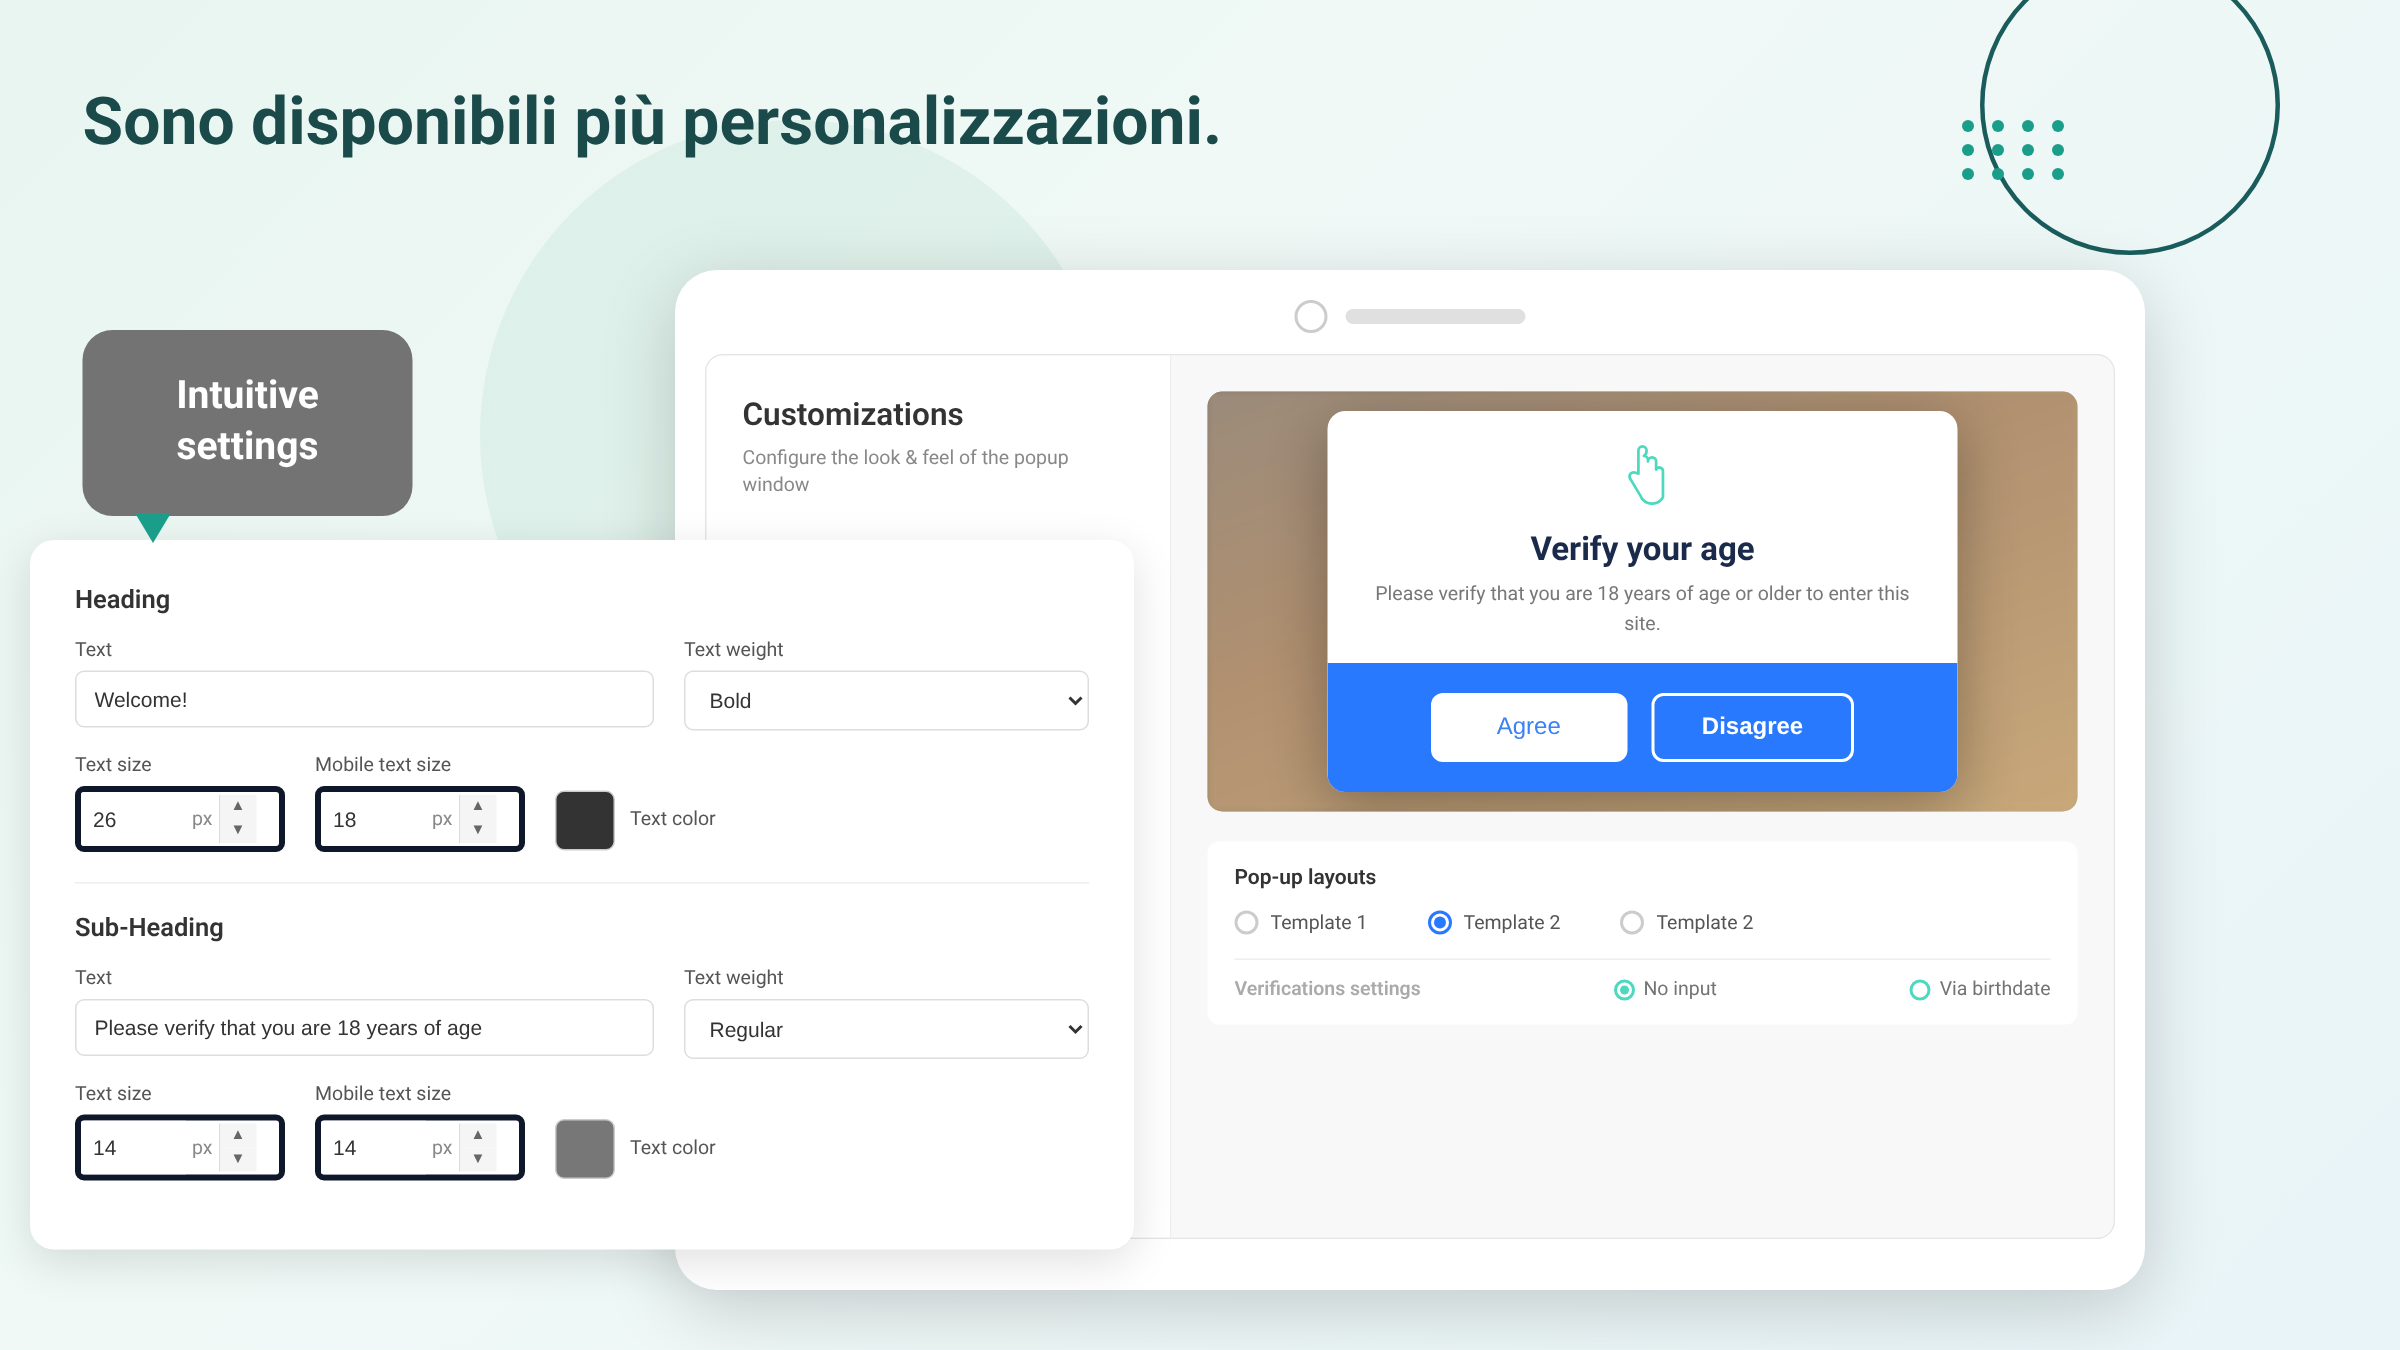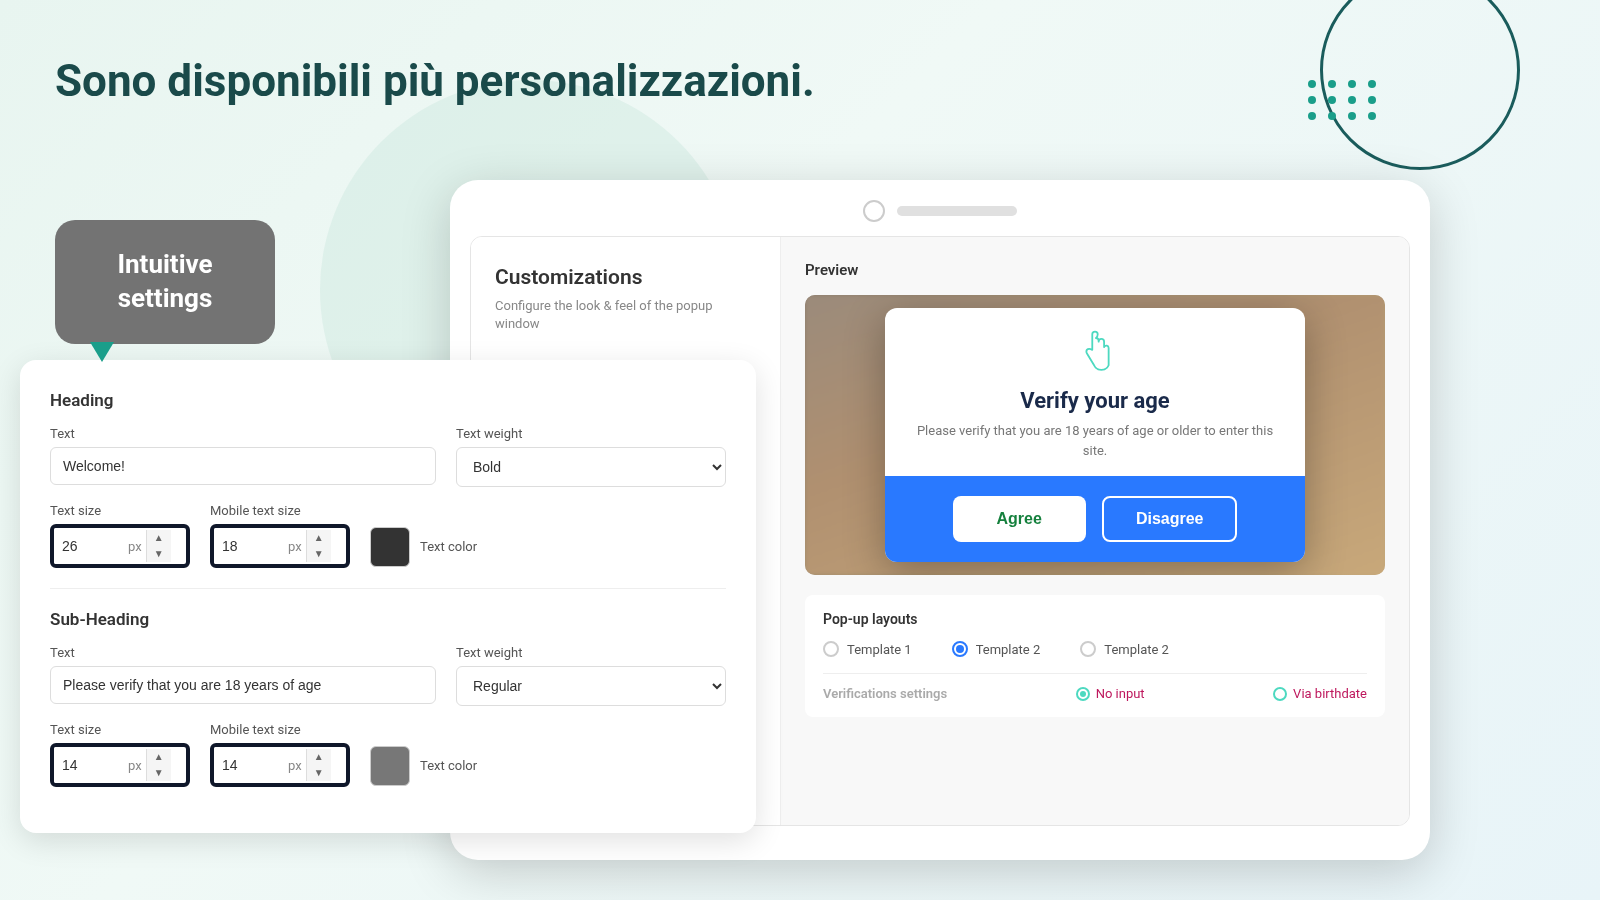--- a/index.html
+++ b/index.html
@@ -354,26 +354,26 @@
     .age-popup-buttons {
       display: flex;
       background: #2979ff;
       padding: 20px 30px;
       gap: 16px;
       justify-content: center;
     }
 
     .btn-agree {
       background: white;
-      color: #15803d;
+      color: #3b82f6;
       border: none;
       border-radius: 8px;
       padding: 12px 44px;
       font-size: 16px;
-      font-weight: 700;
+      font-weight: 400;
       cursor: pointer;
       text-align: right;
     }
 
     .btn-disagree {
       background: transparent;
       color: white;
       border: 2px solid white;
       border-radius: 8px;
       padding: 12px 32px;
@@ -438,21 +438,21 @@
       font-size: 13px;
       font-weight: 600;
       color: #aaa;
     }
 
     .verification-option {
       display: flex;
       align-items: center;
       gap: 6px;
       font-size: 13px;
-      color: #be185d;
+      color: #737373;
     }
 
     .radio-small {
       width: 14px;
       height: 14px;
       border-radius: 50%;
       border: 2px solid #4dd9c0;
       display: flex;
       align-items: center;
       justify-content: center;
@@ -603,21 +603,20 @@
   </div>
 
   <div class="tablet-content">
 
     <div class="customizations-panel">
       <div class="customizations-title">Customizations</div>
       <div class="customizations-desc">Configure the look &amp; feel of the popup window</div>
     </div>
 
     <div class="preview-panel">
-      <div class="preview-title">Preview</div>
 
       <div class="preview-image-container">
         <div class="preview-bg"></div>
 
         <div class="age-popup">
           <div class="age-popup-icon">
             <svg class="hand-icon" viewBox="0 0 50 55" fill="none" xmlns="http://www.w3.org/2000/svg">
               <path d="M25 4C25 4 25 4 25 4C23.3 4 22 5.3 22 7V24C22 24 20 23 18.5 23C16.8 23 15.5 24.3 15.5 26C15.5 27 16 27.8 16.5 28.5L24 41C24 41 26 46 32 46C38 46 40 41 40 41V22C40 22 40 20 38 19.5C36 19 35 21 35 21V15C35 13.3 33.7 12 32 12C30.3 12 29 13.3 29 15V14C29 12.3 27.7 11 26 11C26 11 28 10 28 7C28 5.3 26.7 4 25 4Z" stroke="#4dd9c0" stroke-width="2" fill="none" stroke-linejoin="round"></path>
             </svg>
           </div>

